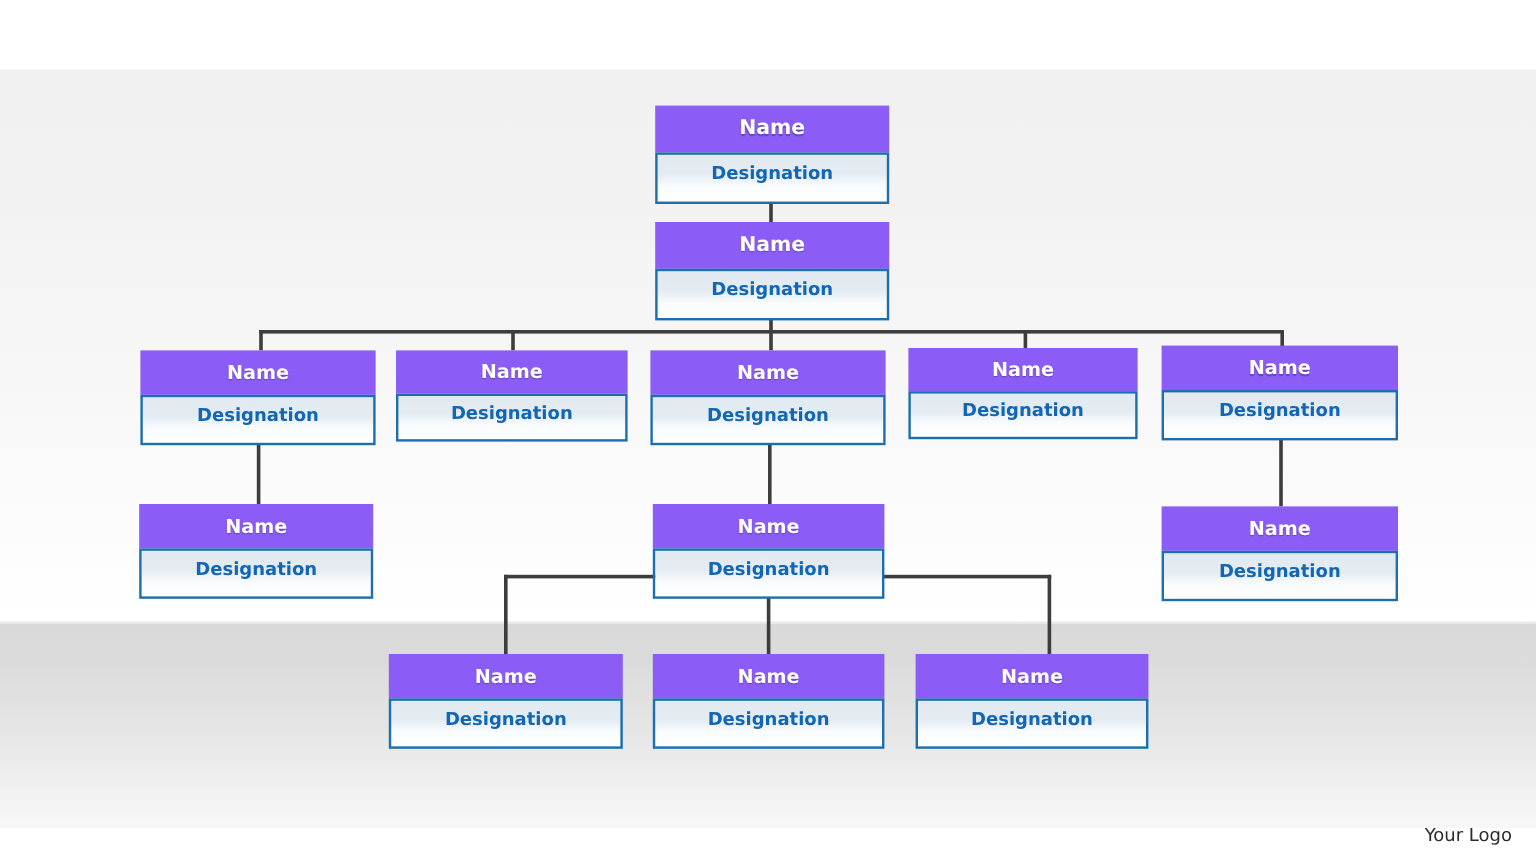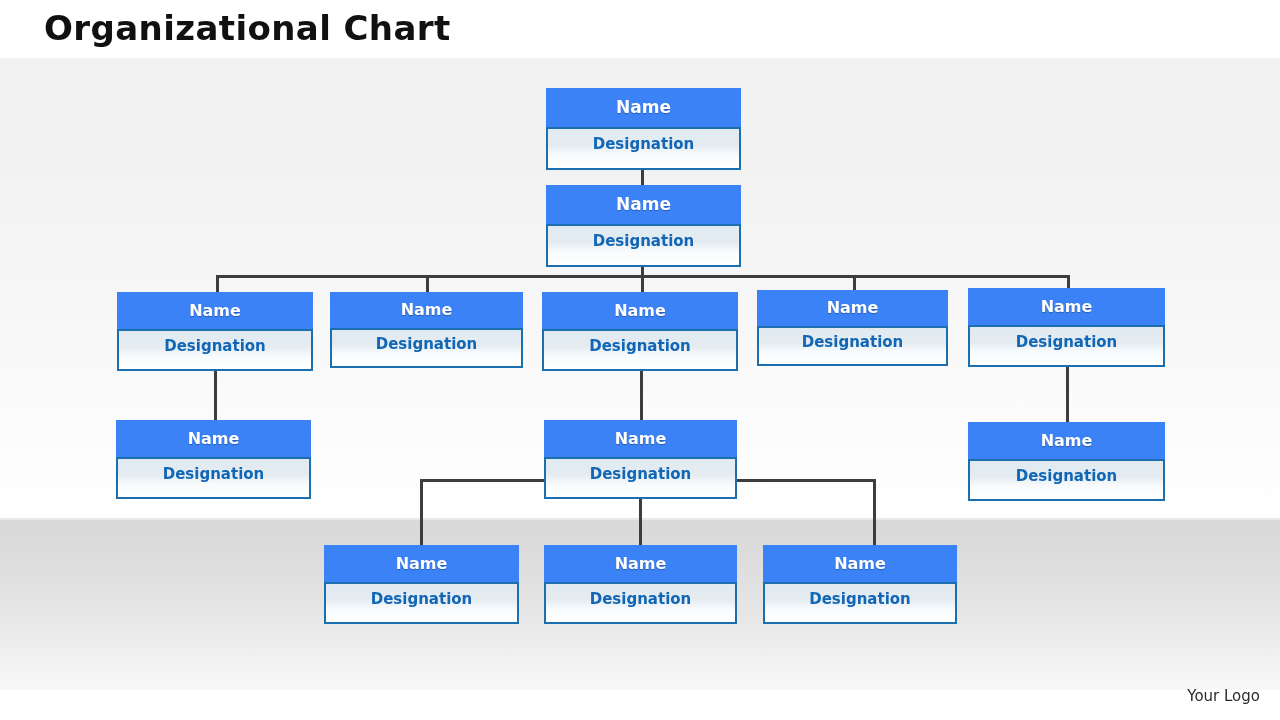--- a/index.html
+++ b/index.html
@@ -52,21 +52,21 @@
   }
 
   
   #connectors { position:absolute; left:0; top:0; width:1280px; height:720px; }
   .conn { position:absolute; background:#3d3d3d; }
 
   
   .node { position:absolute; }
   .node-name {
     width:100%;
-    background:#3b82f6;
+    background:#8b5cf6;
     color:#ffffff;
     font-weight:bold;
     text-align:center;
     font-family:"DejaVu Sans", sans-serif;
     text-shadow:0 1px 1px rgba(0,0,0,0.28);
     white-space:nowrap;
     overflow:hidden;
   }
   .node-desig {
     background:linear-gradient(180deg,#e2eaf1 0%,#e4ecf2 42%,#f8fbfd 66%,#ffffff 100%);
@@ -84,21 +84,20 @@
 <body>
 
 <div id="slide">
 
   <div class="bg-header-white"></div>
   <div class="bg-band-top"></div>
   <div class="bg-band-bottom-edge"></div>
   <div class="bg-band-bottom"></div>
   <div class="bg-footer-white"></div>
 
-  <div id="title">Organizational Chart</div>
 
   <div id="connectors">
 
     <div class="conn" style="left:641px; top:170px; width:3px; height:15px;"></div>
 
     <div class="conn" style="left:641px; top:264px; width:3px; height:13px;"></div>
 
     <div class="conn" style="left:216px; top:275px; width:854px; height:3px;"></div>
 
     <div class="conn" style="left:216px; top:275px; width:3px; height:17px;"></div>

